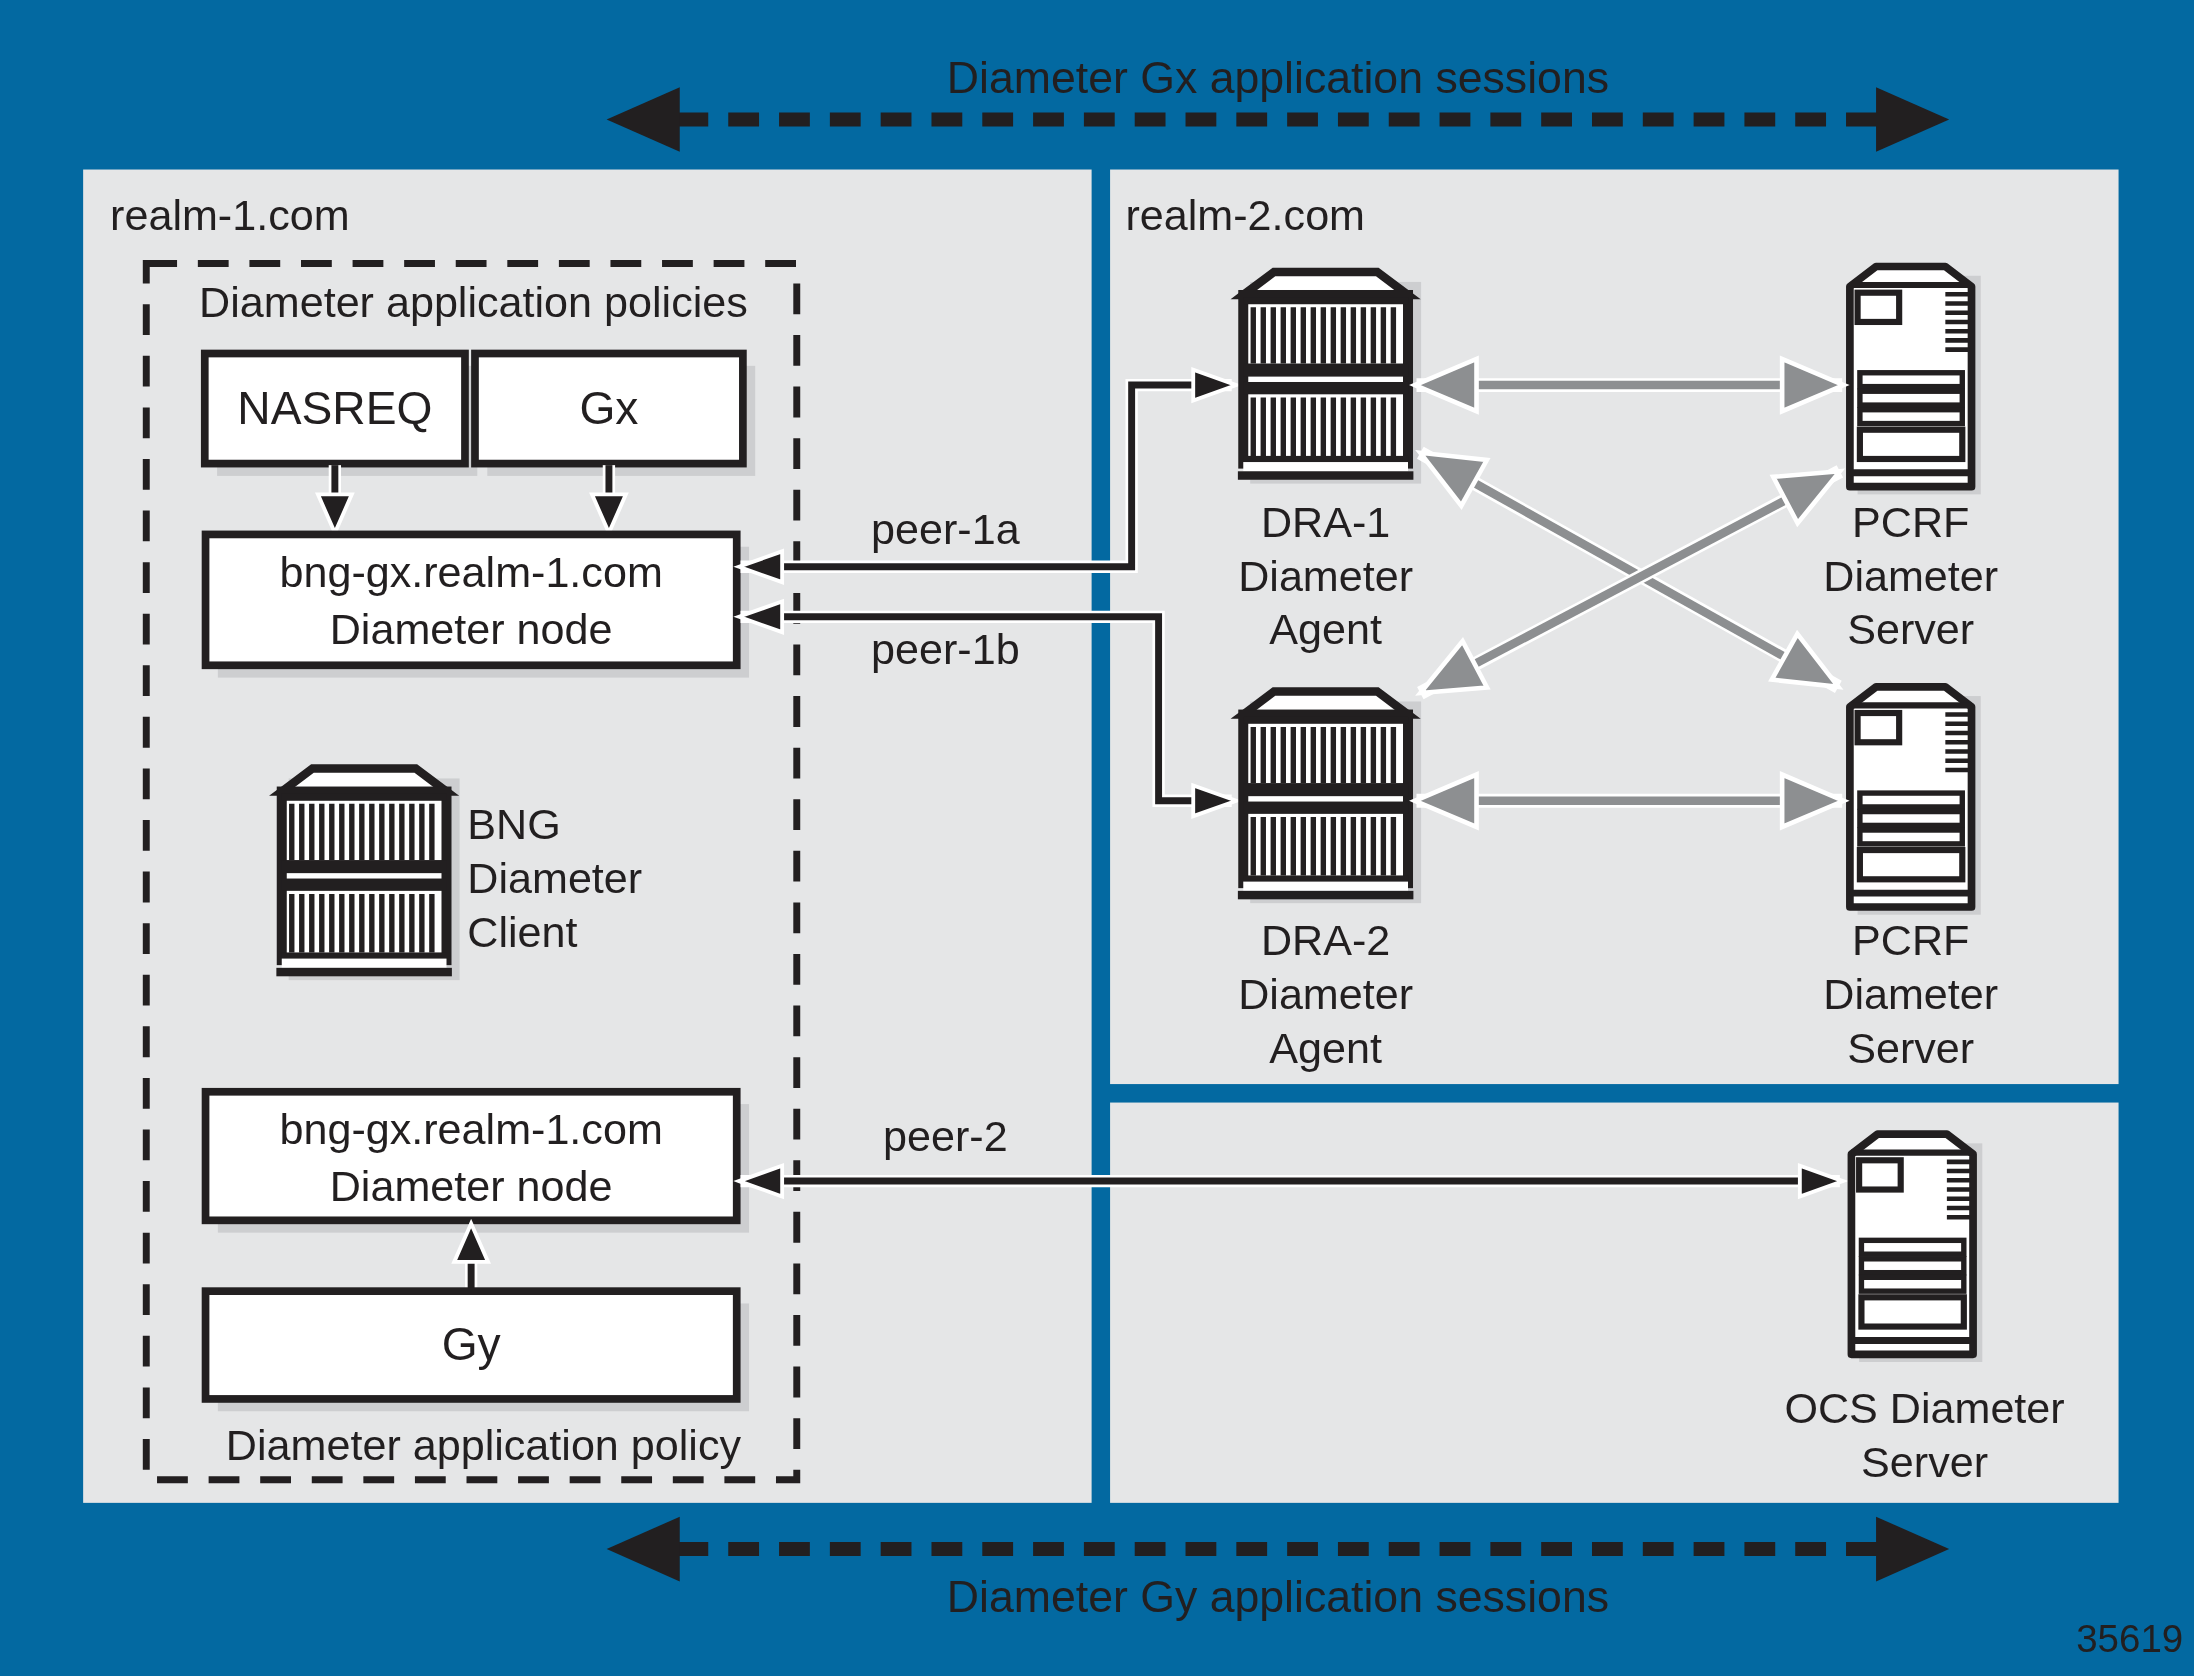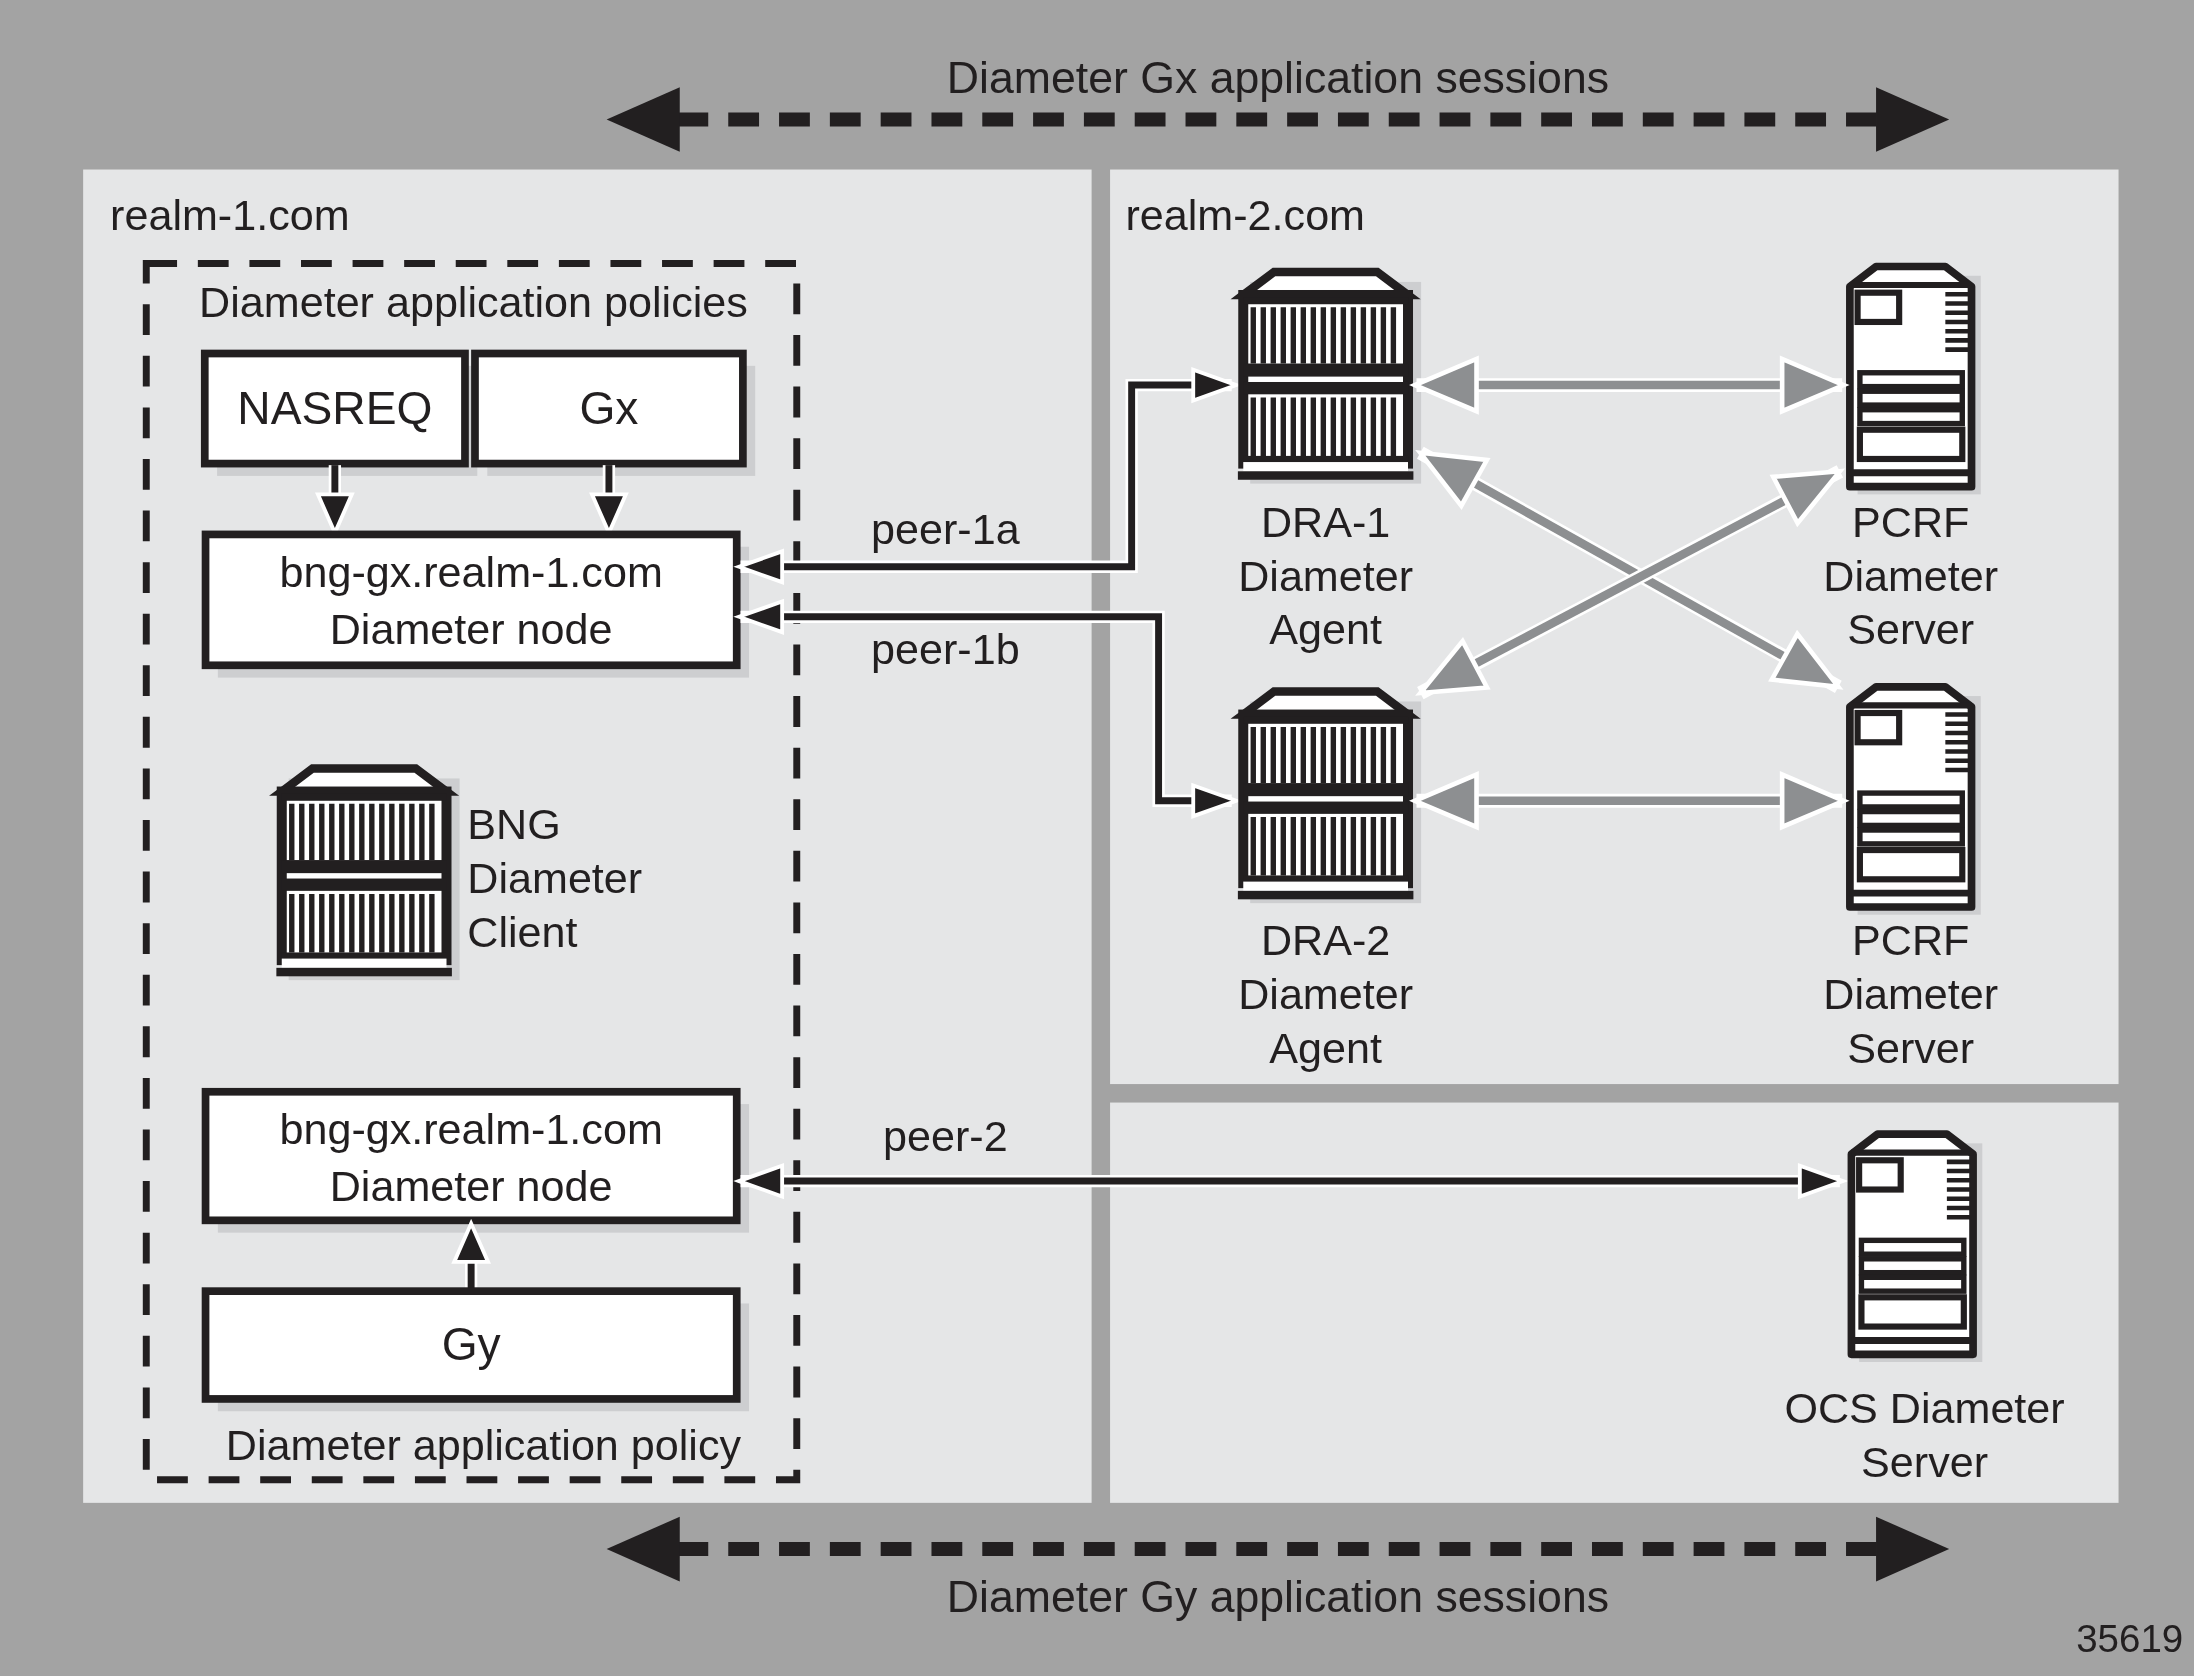--- a/index.html
+++ b/index.html
@@ -1,16 +1,16 @@
 <!DOCTYPE html>
 <html style="font-size:12.3px"><head>
 <meta charset="utf-8">
 <style>
   html,body{margin:0;padding:0;background:#ffffff;}
-  .stage{position:relative;width:2194px;height:1677px;background:#a3a3a3;overflow:hidden;}
+  .stage{position:relative;width:2194px;height:1677px;background:#0369a1;overflow:hidden;}
   svg{display:block;}
   text{font-family:"Liberation Sans","DejaVu Sans",sans-serif;fill:#221f20;}
   .t50{font-size:50px;}
   .t56{font-size:56px;}
   .t58{font-size:58px;}
   .t60{font-size:60px;}
   .mid{text-anchor:middle;}
   .end{text-anchor:end;}
   .panel{fill:#e5e6e7;}
   .boxshadow{fill:#cdced0;}

